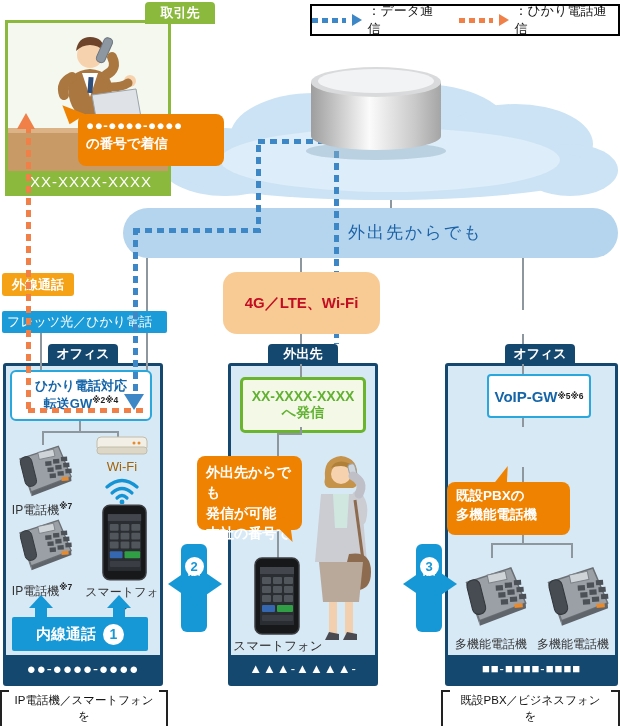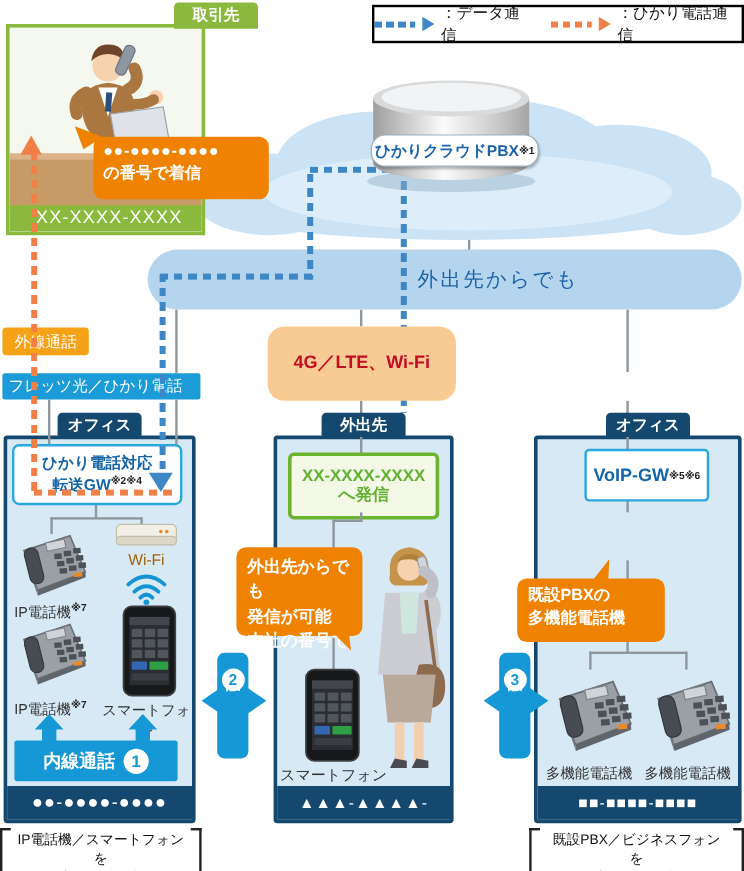--- a/index.html
+++ b/index.html
@@ -119,40 +119,35 @@
           <stop offset="0.45" stop-color="#fbfbfb"></stop>
         <stop offset="0.8" stop-color="#c9c9c9"></stop>
           <stop offset="1" stop-color="#a5a5a5"></stop>
       </linearGradient>
     </defs>
     <ellipse cx="73" cy="99" rx="70" ry="9" fill="#8fb0c4" opacity="0.45"></ellipse>
     <path d="M8,30 L8,84 A65,14 0 0 0 138,84 L138,30 Z" fill="url(#cg)"></path>
     <ellipse cx="73" cy="30" rx="65" ry="15" fill="#d9dadb"></ellipse>
     <ellipse cx="73" cy="29" rx="58" ry="12" fill="#f2f3f4"></ellipse>
   </svg>
-  <div class="abs" style="left:309px;top:112px;width:138px;height:25px;background:#fff;border:1px solid #9ab0bf;
-       border-radius:12px;box-shadow:1px 2px 2px rgba(0,0,0,.25);z-index:5;display:flex;align-items:center;justify-content:center;">
-    <span style="color:#1c63a8;font-weight:bold;font-size:13px;">ひかりクラウドPBX</span>
-    <span class="note">※1</span>
-  </div>
 
   <div class="abs" style="left:123px;top:208px;width:495px;height:50px;background:#b5d4ed;border-radius:25px;z-index:1;">
     <div style="position:absolute;left:225px;top:0;height:50px;line-height:50px;color:#1c63a8;font-size:17px;letter-spacing:2px;">外出先からでも</div>
   </div>
   <div class="dv blue" style="left:256px;top:145px;height:88px;z-index:2;"></div>
   <div class="dh blue" style="left:133px;top:228px;width:128px;z-index:2;"></div>
   <div class="dv blue" style="left:133px;top:228px;height:166px;z-index:6;"></div>
   <div class="tri" style="left:124px;top:394px;border-left:10px solid transparent;border-right:10px solid transparent;
        border-top:16px solid #3e87c6;z-index:6;"></div>
 
   <div class="abs" style="left:223px;top:272px;width:157px;height:62px;background:#f8cb95;border-radius:14px;z-index:3;
        color:#c30d23;font-weight:bold;font-size:15px;text-align:center;line-height:62px;">4G／LTE、Wi-Fi</div>
 
   <div class="abs" style="left:2px;top:273px;width:72px;height:23px;background:#f5a216;border-radius:3px;z-index:2;
-       color:#fff;font-size:13px;font-weight:normal;text-align:center;line-height:23px;">外線通話</div>
+       color:#fff;font-size:13px;font-weight:bold;text-align:center;line-height:23px;">外線通話</div>
   <div class="bluebar" style="left:2px;top:311px;width:160px;height:22px;font-size:13px;line-height:22px;padding-left:5px;">
     <span>フレッツ光／ひかり電話</span><span class="note" style="color:#fff;">※2※3</span>
   </div>
 
   <div class="glv" style="left:146px;top:258px;height:53px;z-index:0;"></div>
   <div class="glv" style="left:146px;top:333px;height:39px;z-index:4;"></div>
   <div class="glv" style="left:40px;top:333px;height:39px;z-index:4;"></div>
   <div class="glv" style="left:300px;top:258px;height:14px;z-index:0;"></div>
   <div class="glv" style="left:300px;top:334px;height:30px;z-index:2;"></div>
   <div class="glv" style="left:300px;top:364px;height:14px;z-index:4;"></div>
@@ -422,21 +417,21 @@
       </g>
       <rect x="14" y="22" width="13" height="34" rx="6" transform="rotate(-10 20 39)" fill="#474c52" stroke="#33373c"></rect>
       <rect x="57" y="48" width="8" height="4" fill="#e98b2d"></rect>
     </g>
   </svg>
 </div>
   <div class="lbl" style="left:451px;top:636px;width:80px;">多機能電話機</div>
   <div class="lbl" style="left:533px;top:636px;width:80px;">多機能電話機</div>
   <div class="tri" style="left:493px;top:462px;border-left:13px solid transparent;border-right:3px solid transparent;
        border-bottom:24px solid #ef8200;transform:rotate(10deg);z-index:7;"></div>
-  <div class="bubble" style="left:431px;top:482px;width:114px;height:48px;padding:5px 0 0 9px;font-size:13.5px;line-height:1.4;">
+  <div class="bubble" style="left:447px;top:482px;width:114px;height:48px;padding:5px 0 0 9px;font-size:13.5px;line-height:1.4;">
     <div>既設PBXの</div>
     <div>多機能電話機</div>
   </div>
   <div class="cap" style="left:441px;top:690px;width:179px;">
     <div class="bl"></div>
     <div class="ct">
       <div>既設PBX／ビジネスフォンを</div>
       <div>利用する場合</div>
     </div>
     <div class="br"></div>

